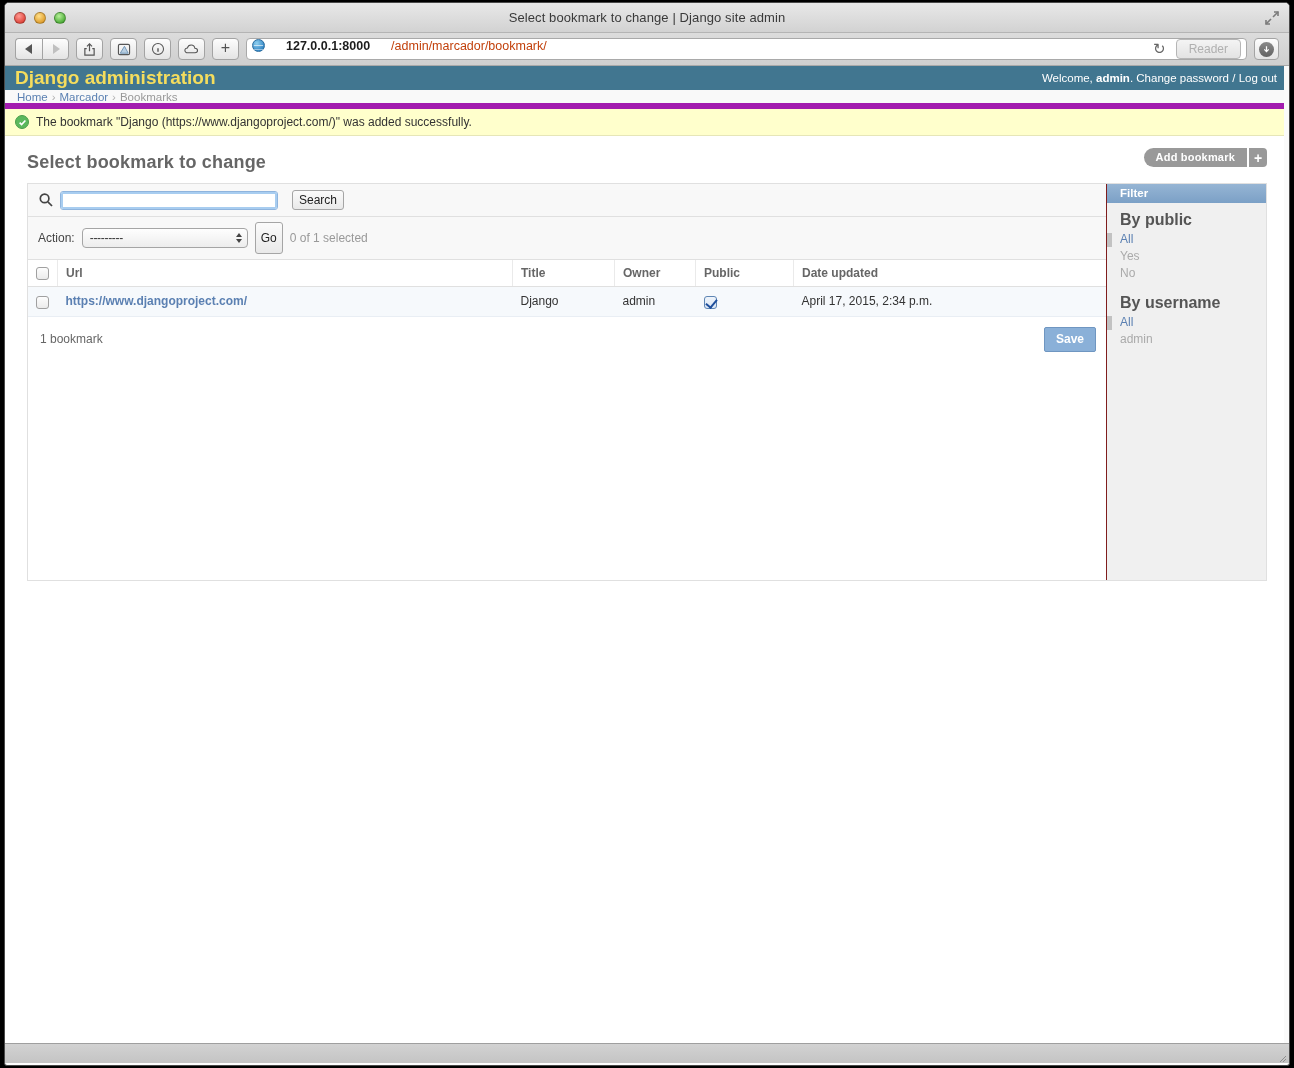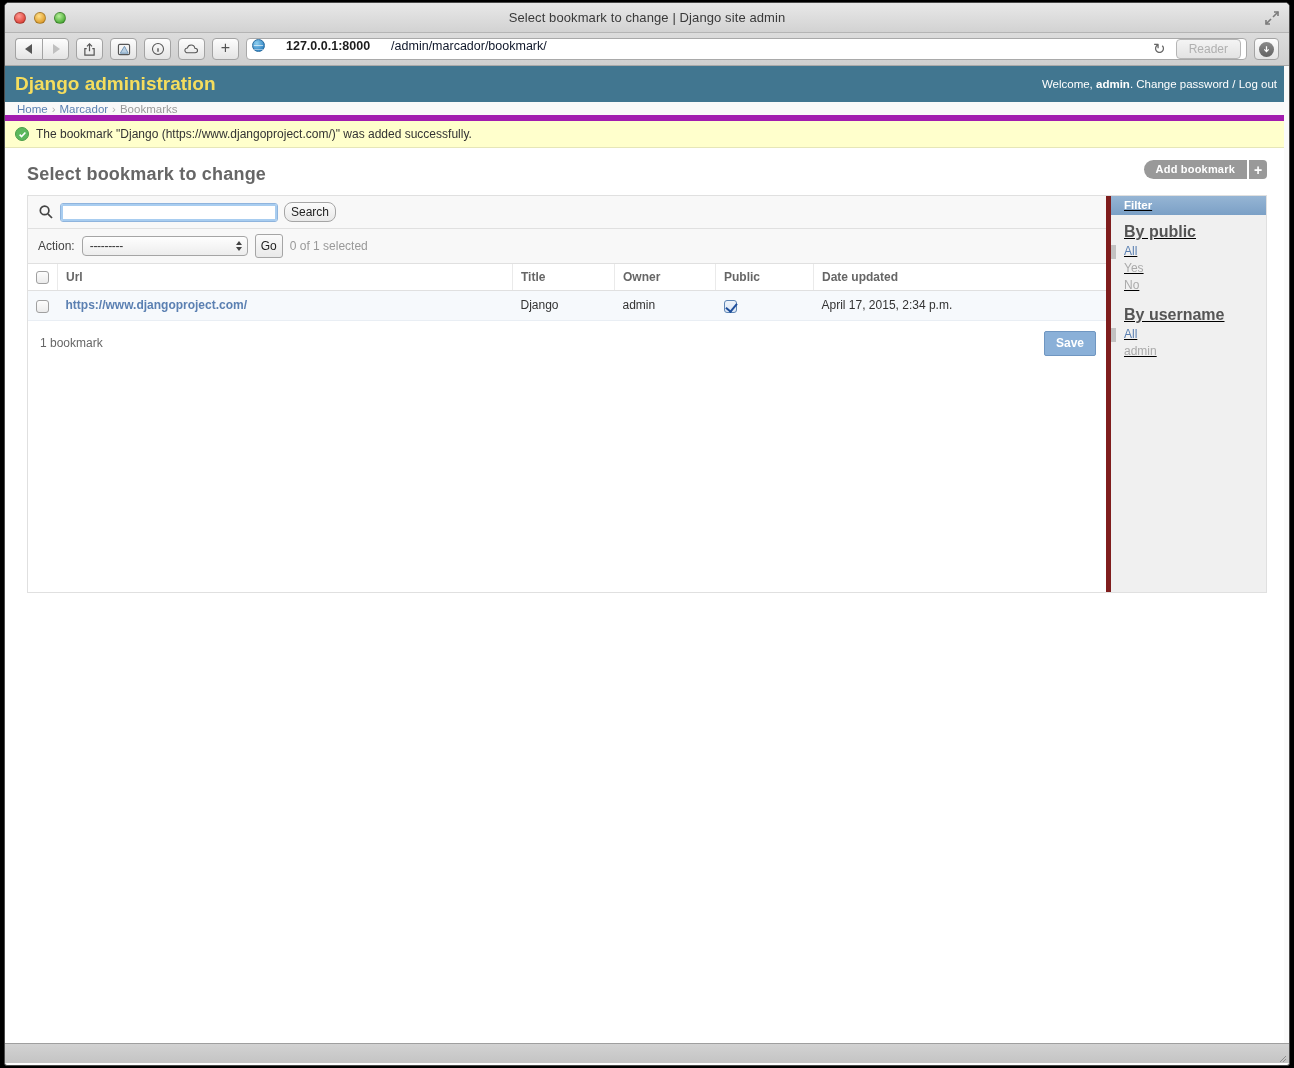--- a/index.html
+++ b/index.html
@@ -96,21 +96,21 @@
     flex: none;
     position: relative;
   }
   .globe::after {
     content: ""; position: absolute; left: 1px; top: 5px;
     width: 9px; height: 3px;
     border-top: 1px solid rgba(255,255,255,.6);
     border-bottom: 1px solid rgba(255,255,255,.45);
   }
   .url-host { font-size: 12.5px; color: #1d1d1d; font-weight: bold; }
-  .url-path { font-size: 12.5px; color: #0f172a; }
+  .url-path { font-size: 12.5px; color: #c2410c; }
   .url-right { margin-left: auto; display: flex; align-items: center; gap: 8px; }
   .reload { font-size: 15px; color: #676767; padding-right: 2px; }
   .reader-btn {
     height: 20px; padding: 8px 12px;
     background: linear-gradient(to bottom, #f4f4f4, #e3e3e3);
     border: 1px solid #b6b6b6; border-radius: 4px;
     font-size: 12px; color: #b0b0b0;
     display: flex; align-items: center;
   }
   .dl-btn {
@@ -129,21 +129,21 @@
   
   .page {
     position: relative;
     height: 997px;
     background: #fff;
     overflow: hidden;
   }
 
   
   .dj-header {
-    height: 36px;
+    height: 24px;
     background: #417690;
     display: flex; align-items: center;
     padding: 0 12px 0 10px;
     justify-content: space-between;
   }
   .dj-brand {
     font-size: 19px; color: #f5dd5d;
     font-weight: bold;
   }
   .dj-userlinks { font-size: 11.5px; color: #ffffff; }
@@ -240,23 +240,23 @@
     outline-offset: -3px;
     border-radius: 3px;
     background: #fff;
     font-size: 12px;
     padding: 0 4px;
     color: #333;
   }
   .search-btn {
     height: 20px; padding: 0 6px;
     background: linear-gradient(to bottom, #fbfbfb, #e9e9e9);
-    border: 1px solid #a5a5a5; border-radius: 8px;
+    border: 1px solid #a5a5a5; border-radius: 3px;
     font-size: 12px; color: #222;
-    display: flex; align-items: center;
+    display: flex; align-items: center; margin-left: 8px;
   }
 
   .actions-bar {
     background: #f8f8f8;
     border-bottom: 1px solid #e0e0e0;
     padding: 5px 10px;
     display: flex; align-items: center; gap: 7px;
     font-size: 12px; color: #444;
   }
   .action-select {
@@ -268,21 +268,21 @@
     padding: 0 22px 0 7px;
     font-size: 12px; color: #333;
     letter-spacing: -.3px;
   }
   .action-select .arrows {
     position: absolute; right: 4px; top: 1px;
     font-size: 8px; line-height: 8px; color: #444;
     display: flex; flex-direction: column; align-items: center;
   }
   .go-btn {
-    height: 24px; padding: 8px 5px;
+    height: 32px; padding: 8px 5px;
     background: linear-gradient(to bottom, #fbfbfb, #e9e9e9);
     border: 1px solid #a5a5a5; border-radius: 3px;
     font-size: 12px; color: #222;
     display: flex; align-items: center;
   }
   .action-counter { color: #999; font-size: 12px; }
 
   
   table.results {
     width: 100%;
@@ -347,23 +347,22 @@
     color: #fff; font-weight: bold;
     font-size: 12px;
     padding: 4px 11px 5px 11px;
     border-radius: 2px;
   }
 
   
   .filter-sidebar {
     width: 160px;
     background: #f0f0f0;
-    border-left: 5px solid #7f1d1d;
+    border-left: 1px solid #7f1d1d;
     flex: none;
-    text-decoration: underline;
   }
   .filter-head {
     background: #7ca0c4;
     background: linear-gradient(to bottom, #96b5d4, #7ba0c6);
     color: #fff; font-size: 11.5px; font-weight: bold;
     padding: 3px 10px 4px 13px;
   }
   .filter-group { padding: 8px 0 0 13px; }
   .filter-group h3 {
     margin: 0 0 2px 0;
@@ -555,21 +554,21 @@
           </div>
 
           <table class="results">
             <thead>
               <tr>
                 <th class="action-checkbox-column">
                   <input type="checkbox" class="mac-cb" style="">
                 </th>
                 <th style="width:455px">Url</th>
                 <th style="width:102px">Title</th>
-                <th style="width:101px">Owner</th>
+                <th style="width:81px">Owner</th>
                 <th style="width:98px">Public</th>
                 <th>Date updated</th>
               </tr>
             </thead>
             <tbody>
               <tr>
                 <td class="action-checkbox">
                   <input type="checkbox" class="mac-cb" style="">
                 </td>
                 <td>

